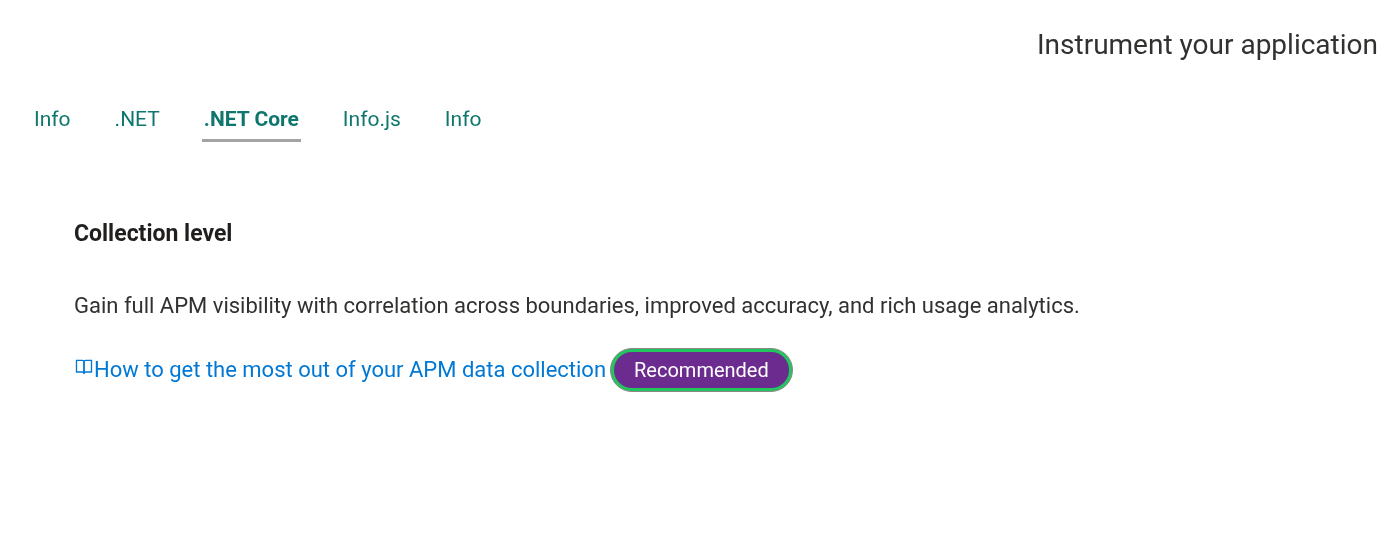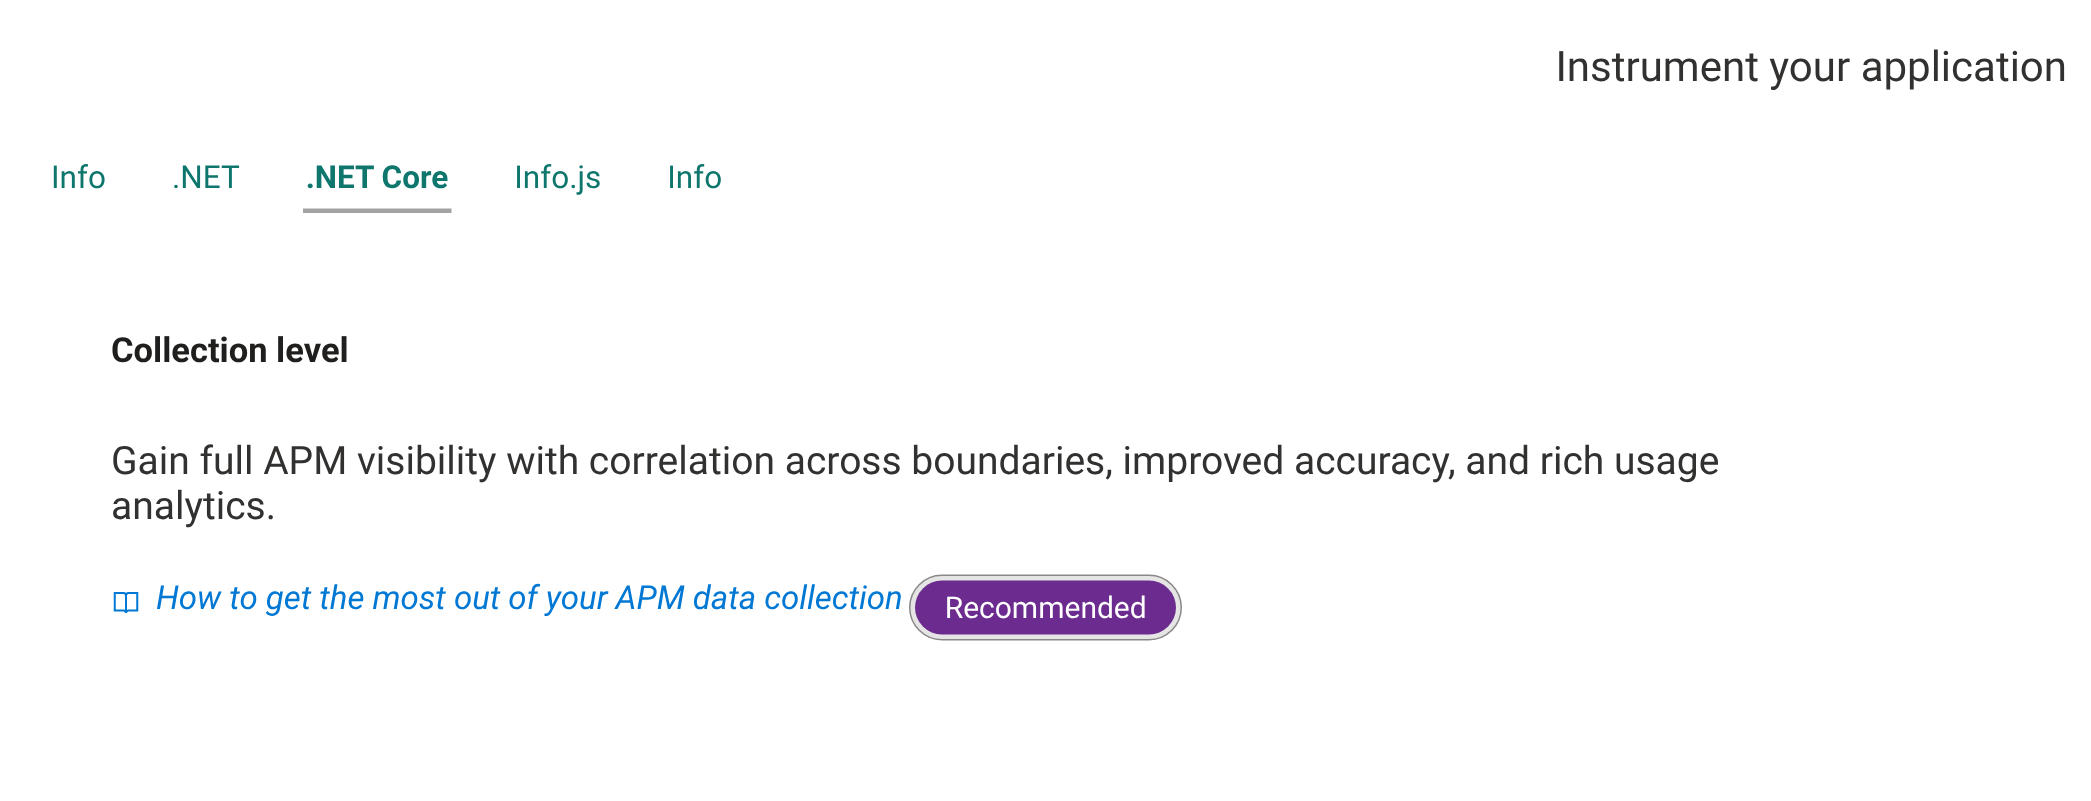--- a/index.html
+++ b/index.html
@@ -43,48 +43,46 @@
       padding-left: 58px;
       max-width: 1200px;
     }
     .section-heading {
       font-size: 23px;
       font-weight: 700;
       color: #201f1e;
       margin-bottom: 46px;
     }
     .section-desc {
-      font-size: 26px;
+      font-size: 22px;
       font-weight: 400;
       color: #323130;
       margin-bottom: 30px;
     }
     .help-link {
       display: inline-flex;
-      align-items: flex-end;
-      gap: 10px;
+      align-items: flex-start;
       color: #0078d4;
       font-size: 22px;
       text-decoration: none;
       cursor: pointer;
       margin-bottom: 40px;
-      font-style: italic;
     }
     .book-icon {
       width: 20px;
       height: 20px;
       flex-shrink: 0;
     }
     .toggle-group {
       display: inline-flex;
       align-items: flex-end;
       border: 1px solid #8a8886;
       border-radius: 22px;
       padding: 3px;
-      background: #e5e5e5;
+      background: #22c55e;
     }
     .toggle-option {
       padding: 6px 20px;
       border-radius: 18px;
       font-size: 20px;
       cursor: pointer;
       color: #6b2b8f;
       user-select: none;
     }
     .toggle-option.selected {

